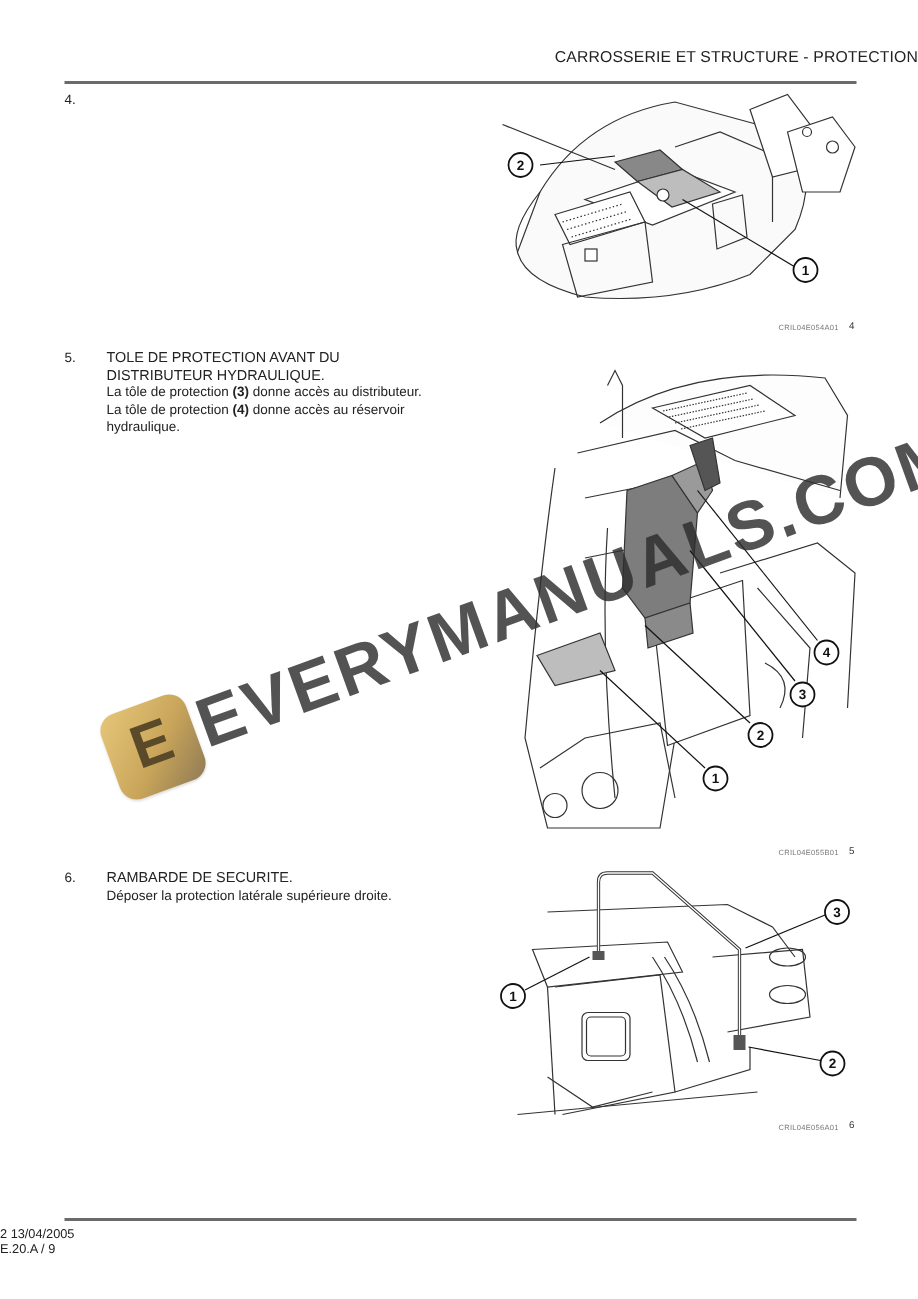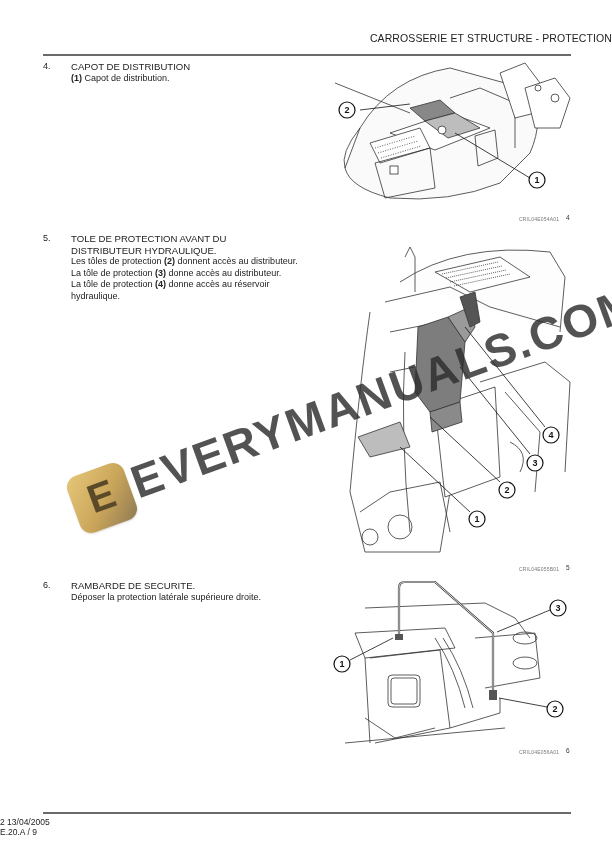--- a/index.html
+++ b/index.html
@@ -33,24 +33,20 @@
   .callout text { font-family: "Liberation Sans", sans-serif; font-size: 9px; font-weight: bold; fill: #111; text-anchor: middle; }
 </style>
 </head>
 <body>
 
 <div class="header-title">CARROSSERIE ET STRUCTURE - PROTECTION</div>
 <div class="rule top"></div>
 
 <div class="section" style="top:61px;">
   <span class="num">4.</span>
-  <div class="body">
-    <span class="title">CAPOT DE DISTRIBUTION</span>
-    <div><b>(1)</b><span> Capot de distribution.</span></div>
-  </div>
 </div>
 
 <div class="figure" style="left:330px; top:58px; width:255px; height:150px;">
   <svg width="255" height="150" viewBox="0 0 255 150">
     <g fill="none" stroke="#333" stroke-width="0.8">
       <path d="M30 70 Q60 20 120 10 L175 25 L200 40 Q215 60 200 95 L170 125 Q120 145 60 140 Q20 130 15 110 Z" fill="#fafafa"></path>
       <path d="M15 110 Q10 95 30 70"></path>
       <path d="M60 75 L120 55 L160 70 L105 92 Z" fill="#fff"></path>
       <path d="M80 50 L110 42 L125 55 L95 63 Z" fill="#888"></path>
       <path d="M95 63 L125 55 L150 70 L118 80 Z" fill="#bdbdbd"></path>
@@ -80,21 +76,20 @@
   </svg>
 </div>
 <span class="fig-caption" style="left:519px; top:216px;">CRIL04E054A01</span>
 <span class="fig-num" style="left:566px; top:214px;">4</span>
 
 <div class="section" style="top:233px;">
   <span class="num">5.</span>
   <div class="body">
     <span class="title">TOLE DE PROTECTION AVANT DU</span>
     <span class="title">DISTRIBUTEUR HYDRAULIQUE.</span>
-    <div><span>Les tôles de protection </span><b>(2)</b><span> donnent accès au distributeur.</span></div>
     <div><span>La tôle de protection </span><b>(3)</b><span> donne accès au distributeur.</span></div>
     <div><span>La tôle de protection </span><b>(4)</b><span> donne accès au réservoir hydraulique.</span></div>
   </div>
 </div>
 
 <div class="figure" style="left:330px; top:232px; width:255px; height:330px;">
   <svg width="255" height="330" viewBox="0 0 255 330">
     <g fill="none" stroke="#333" stroke-width="0.8">
       <path d="M70 50 Q130 10 220 20 L235 45 L230 100" fill="#fdfdfd"></path>
       <path d="M105 40 L170 25 L200 45 L140 60 Z" fill="#fff"></path>

